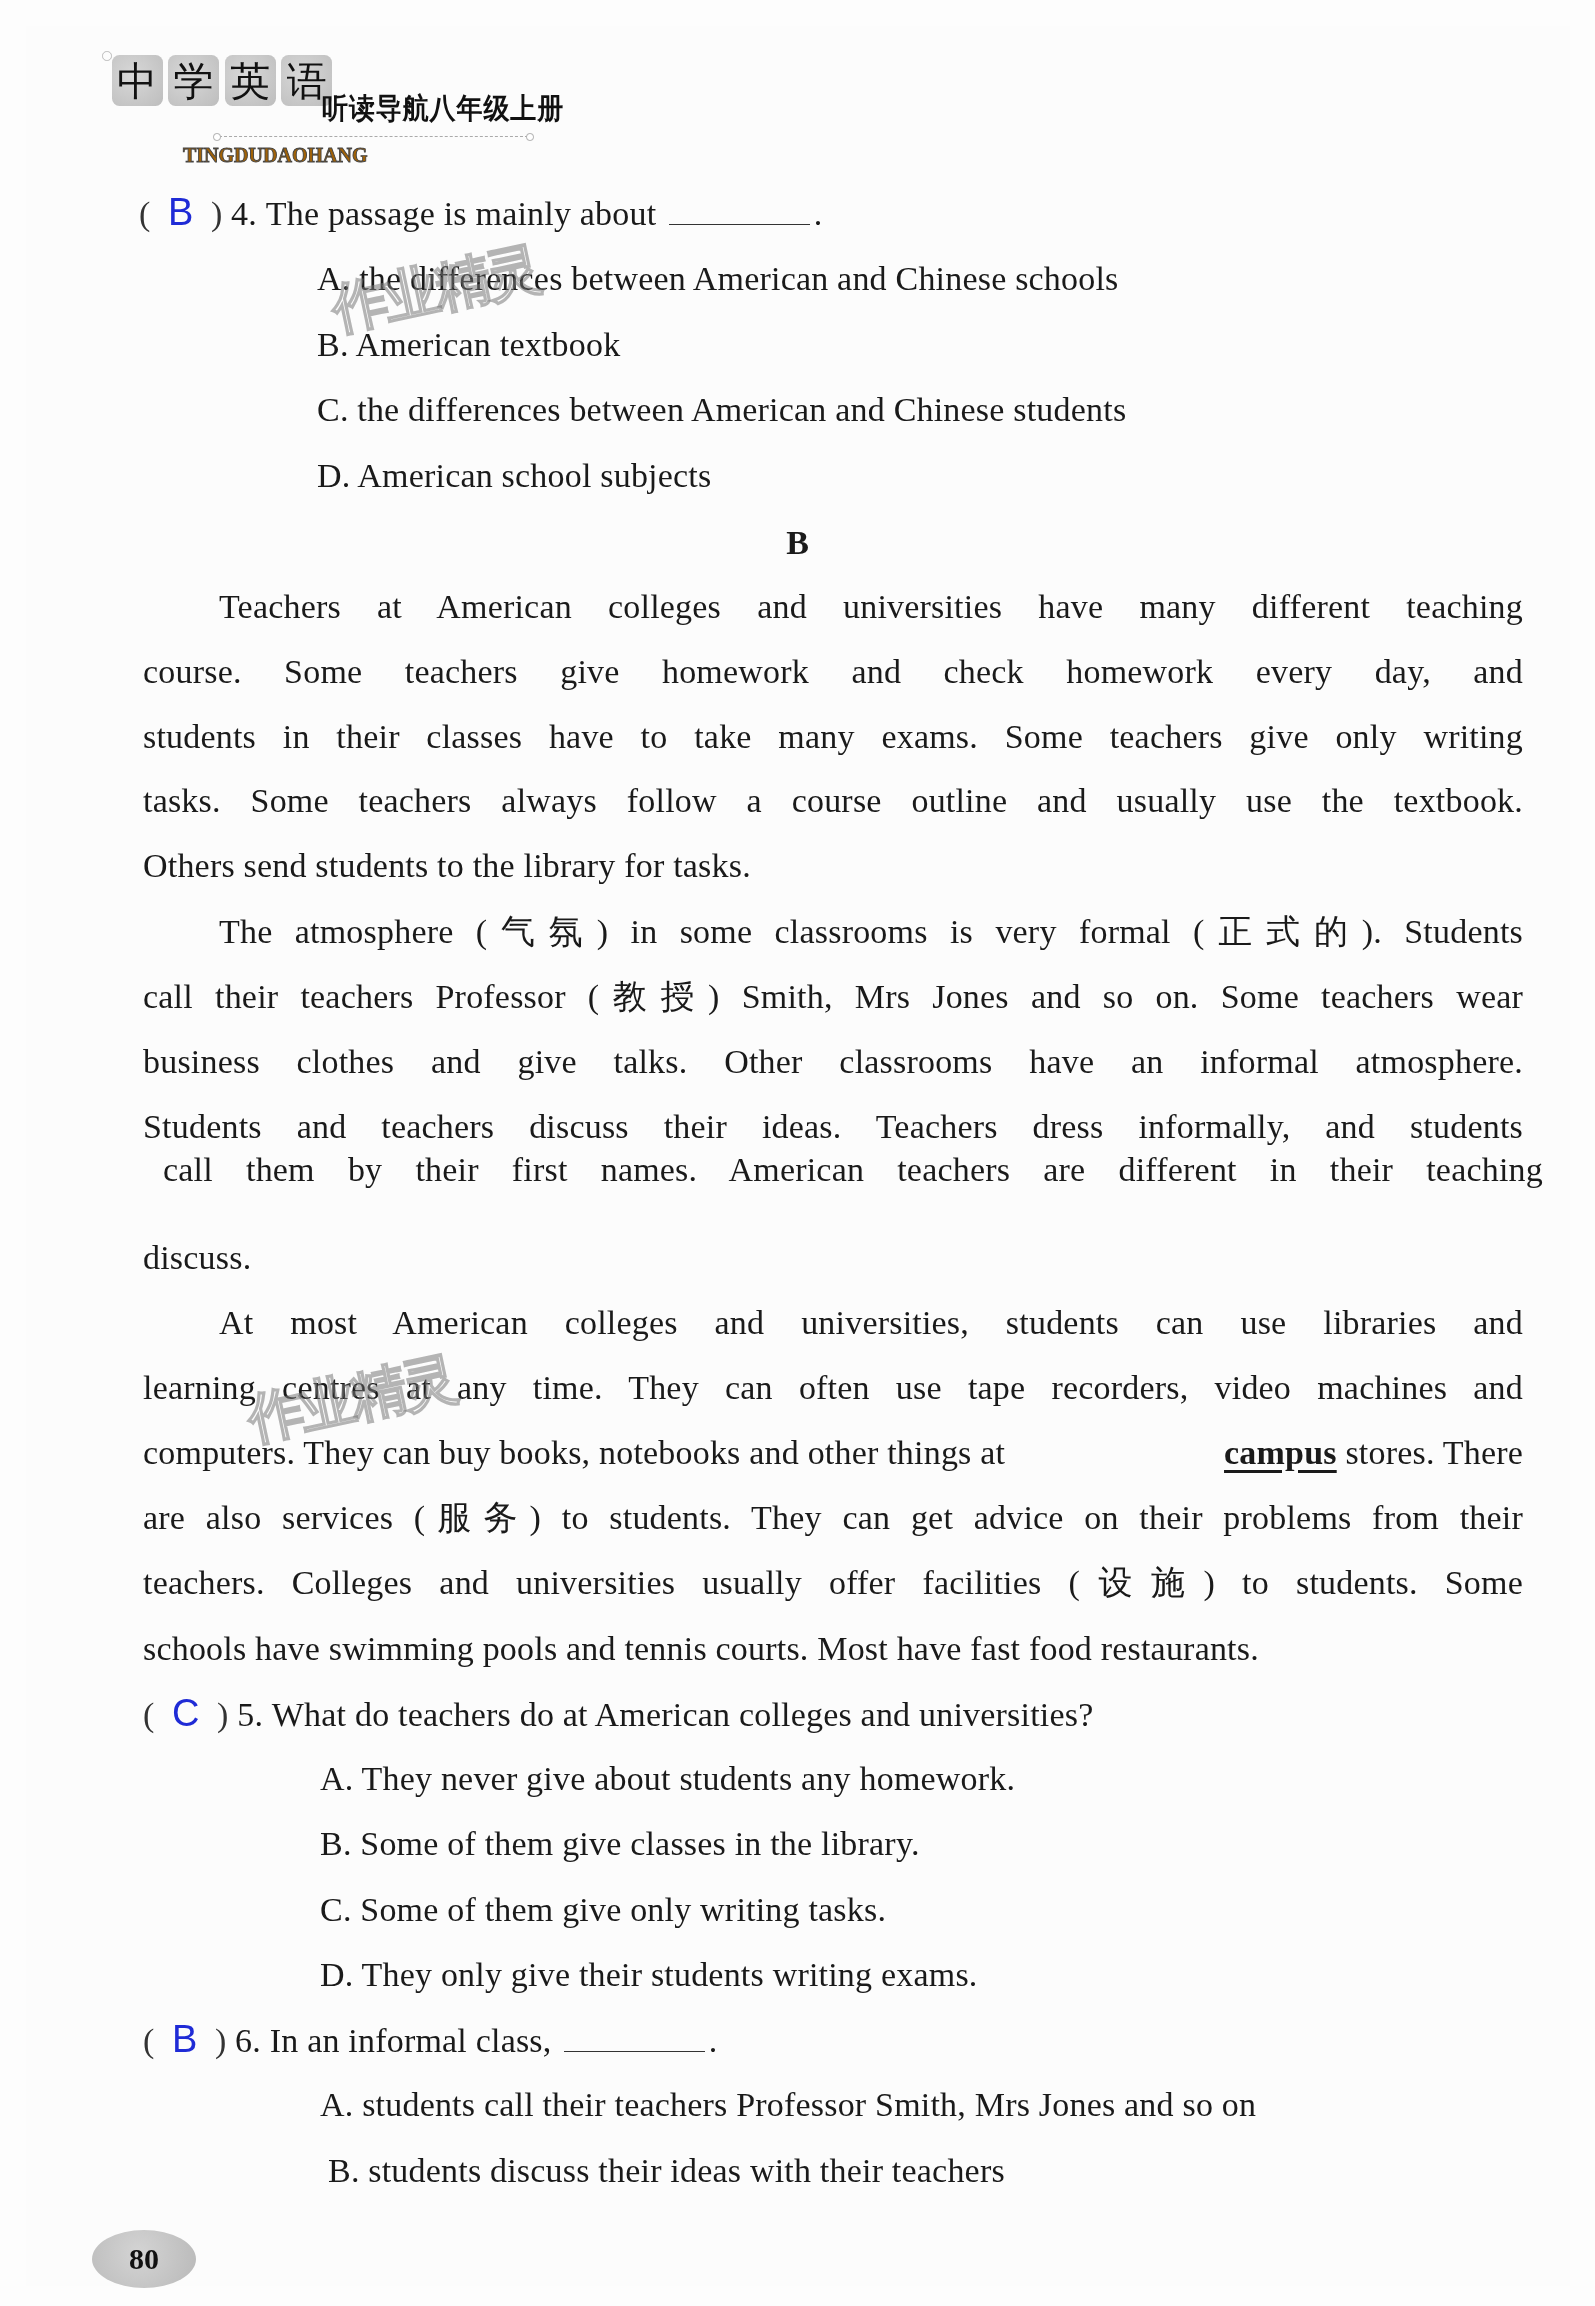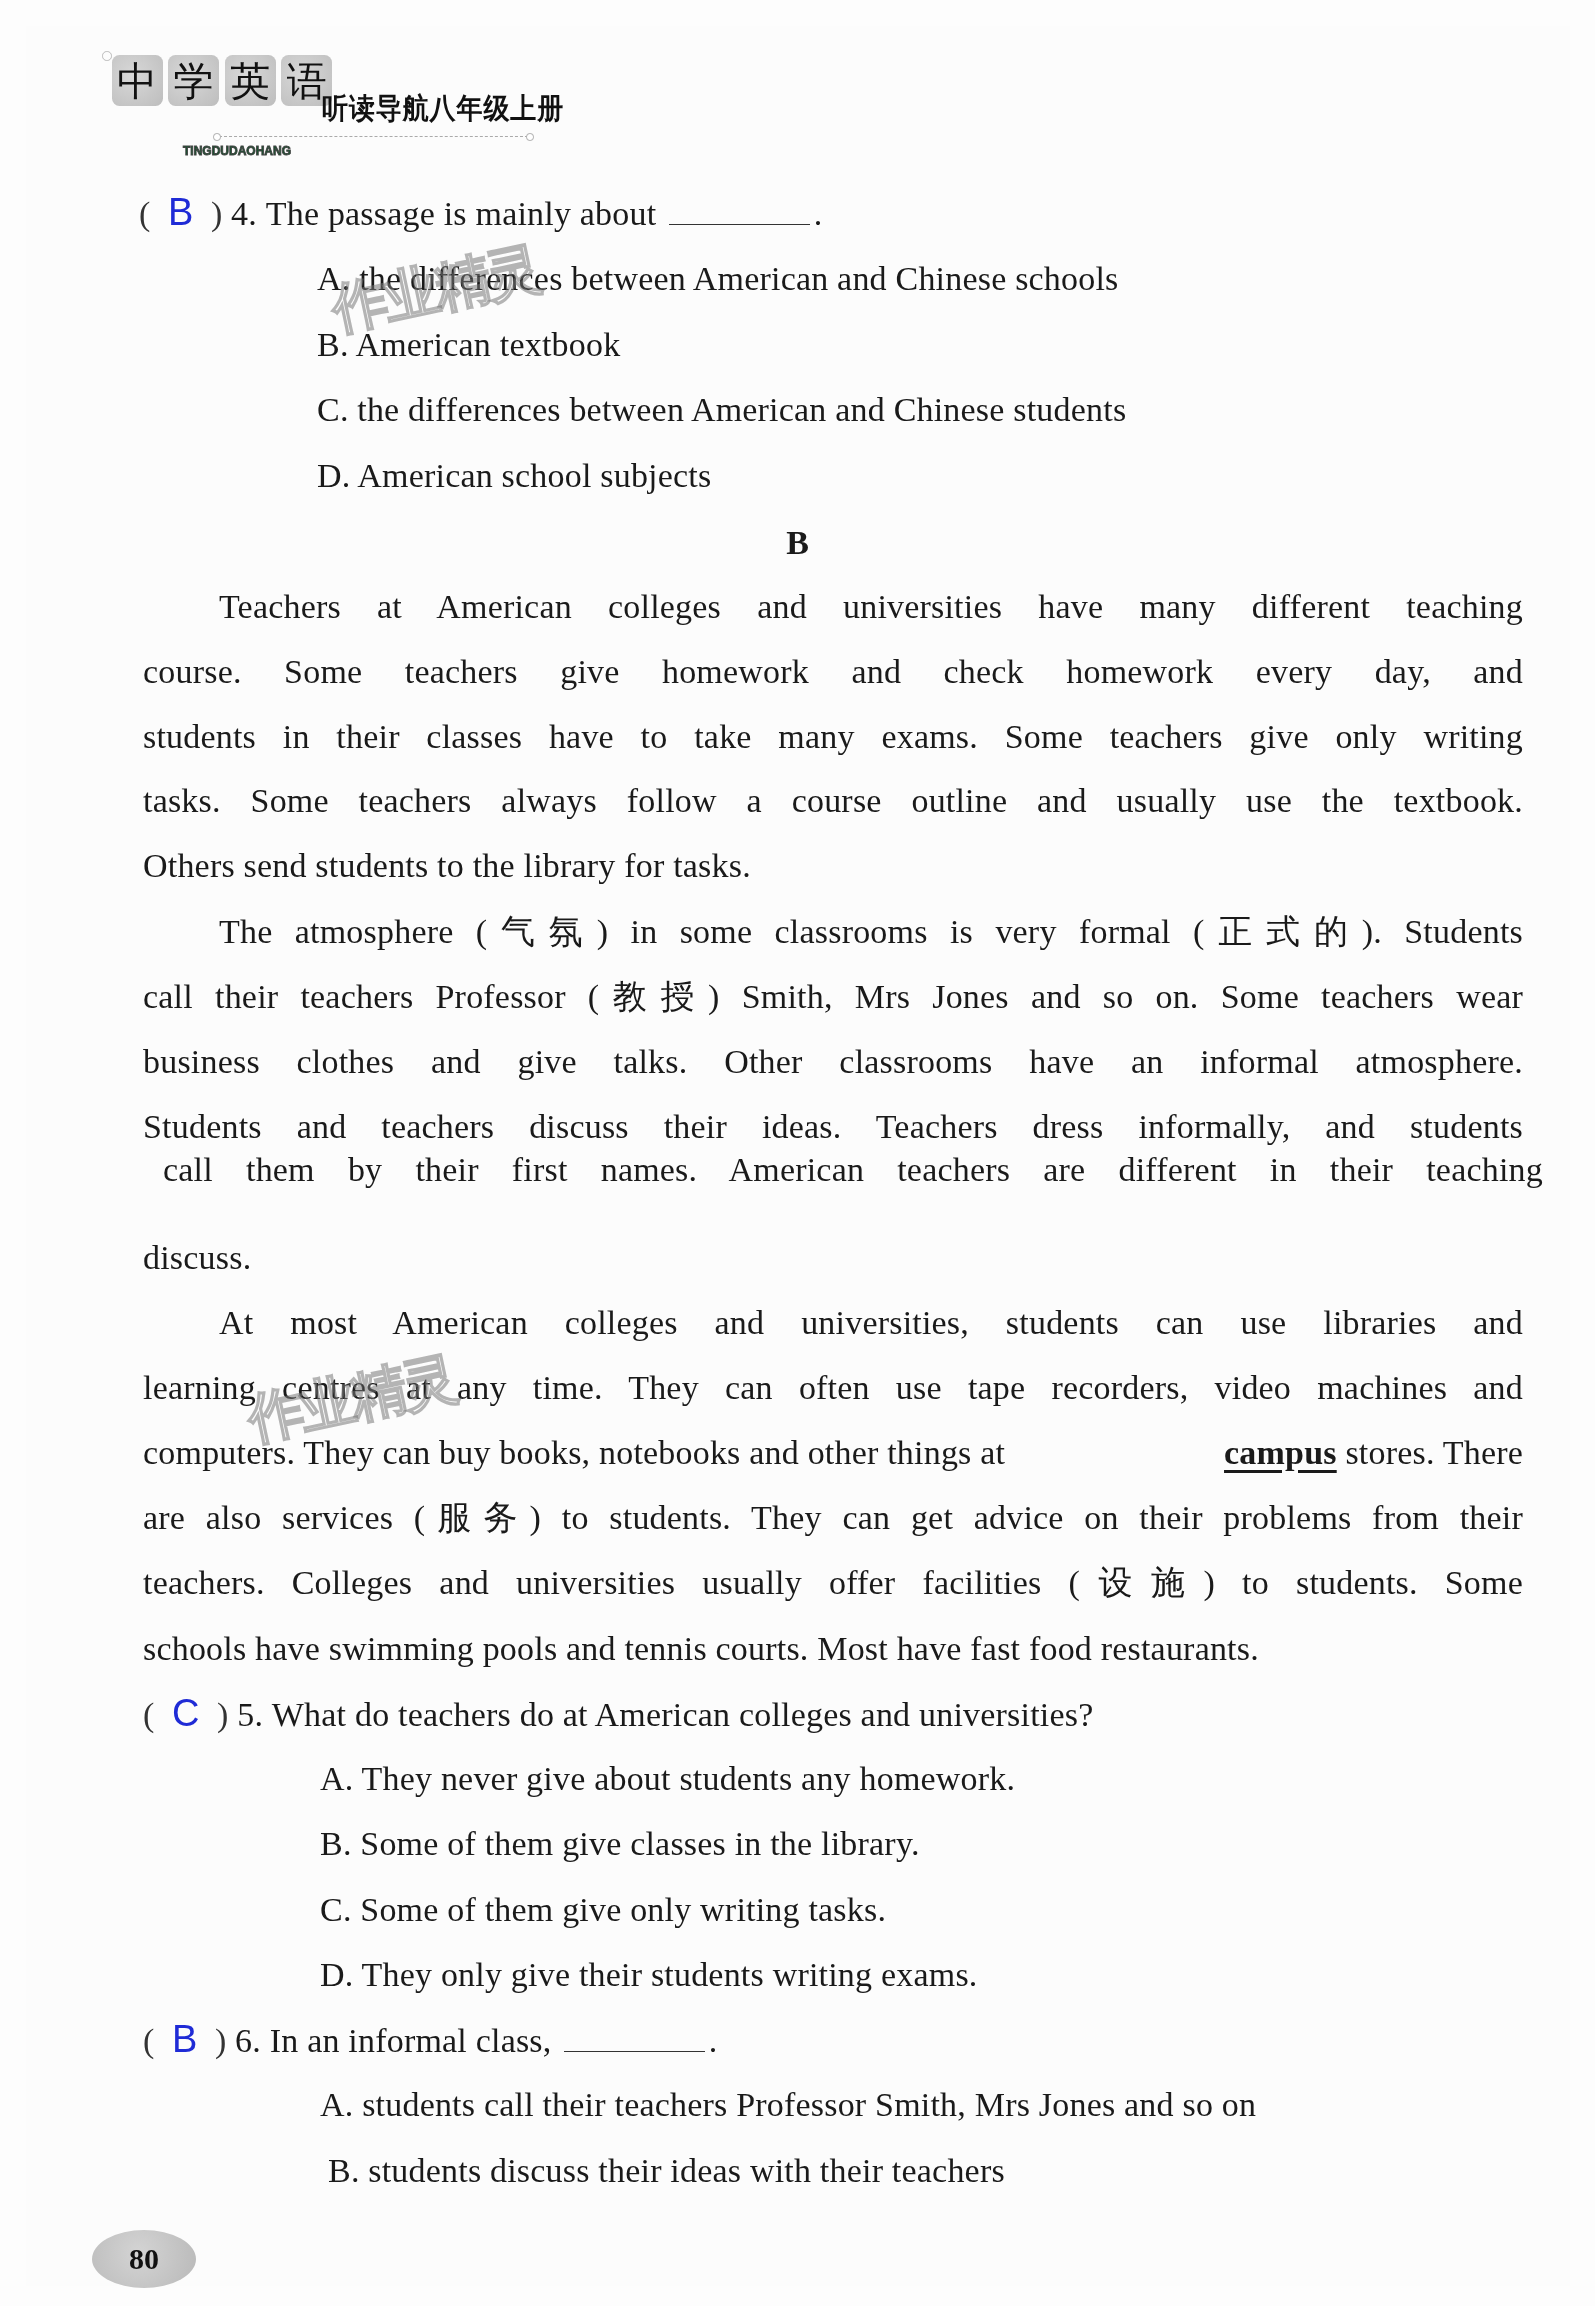--- a/index.html
+++ b/index.html
@@ -32,21 +32,21 @@
     position: absolute; left: 115px; top: 81px; width: 309px; height: 0;
     border-top: 0.9px dashed #aaa;
   }
   .logo-line::before, .logo-line::after {
     content: ""; position: absolute; top: -3.8px; width: 5.6px; height: 5.6px; border: 0.9px solid #aaa; border-radius: 50%; background: #fff;
   }
   .logo-line::before { left: -5.6px; }
   .logo-line::after { right: -5.6px; }
   .logo-pinyin {
     position: absolute; left: 79px; top: 89px;
-    font-family: Liberation Sans, sans-serif; font-weight: bold; font-size: 12px; color: #14532d;
+    font-family: Liberation Serif, serif; font-weight: bold; font-size: 20px; color: #a16207;
     -webkit-text-stroke: 0.9px #444; letter-spacing: 0px;
   }
 
   
   .line {
     position: absolute; white-space: nowrap;
     font-size: 34px; line-height: 37px; letter-spacing: 0.2px;
   }
   .just { text-align: justify; text-align-last: justify; }
   .answer { color: #1f2bd6; font-size: 38px; font-family: "Liberation Sans", sans-serif; }

